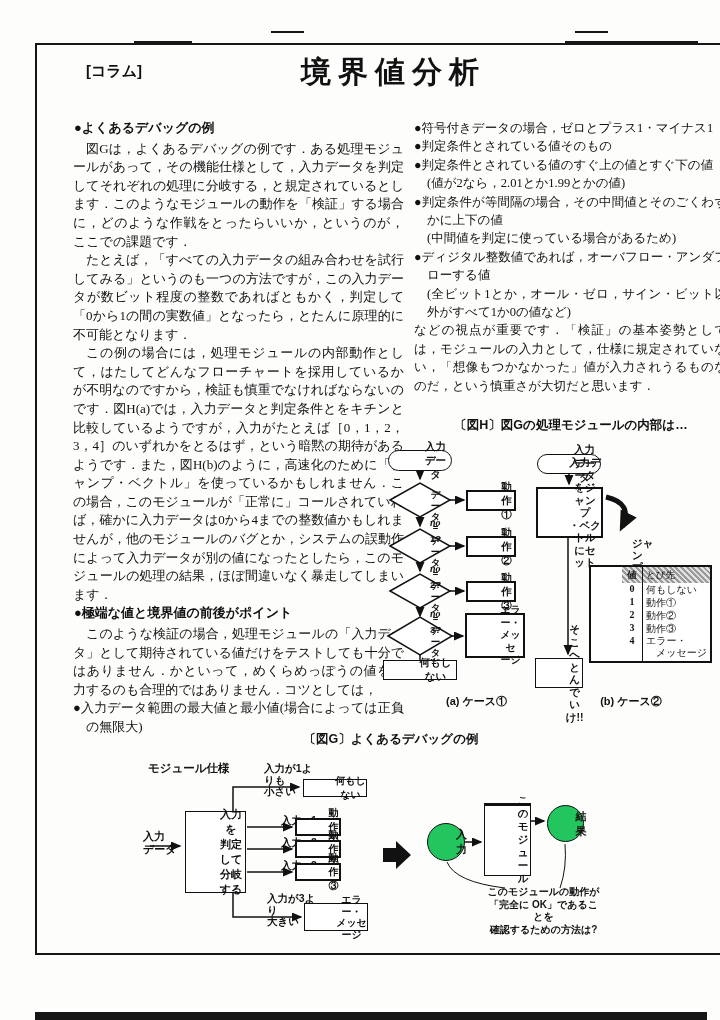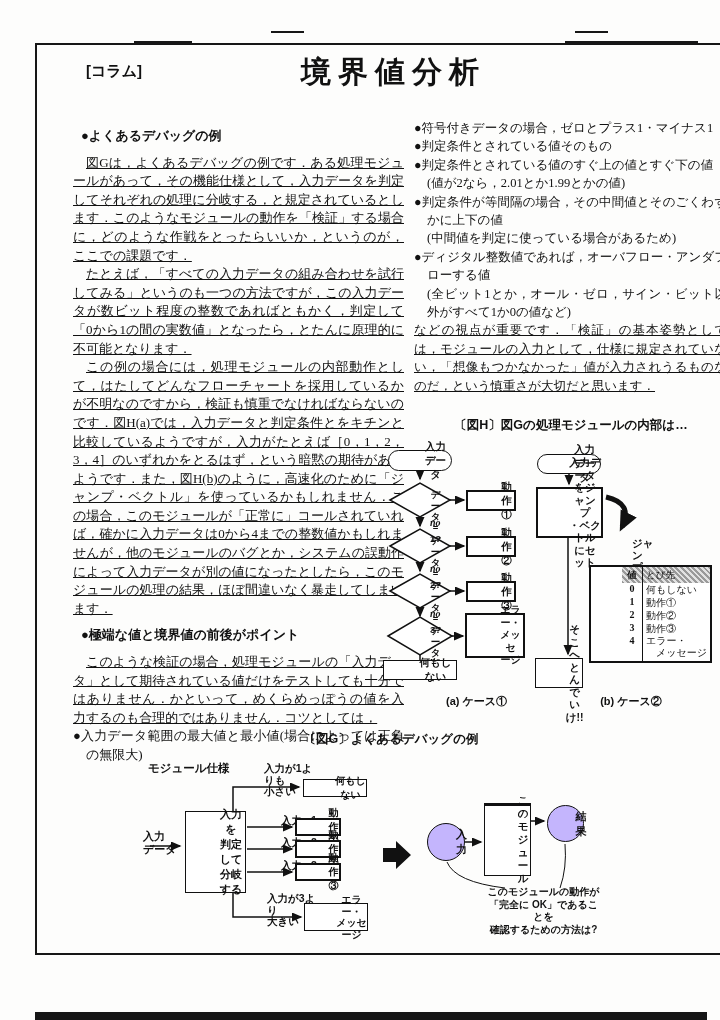--- a/index.html
+++ b/index.html
@@ -6,30 +6,30 @@
   body{width:720px;height:1020px;background:#f6f6f4;font-family:"Liberation Serif",serif;color:#111;}
   .page{position:relative;width:720px;height:1020px;background:#fdfdfc;overflow:hidden;}
   .abs{position:absolute;padding-left:31px;}
   .ml{white-space:pre-line;}
   .frame{left:35px;top:43px;width:655px;height:908px;border:2px solid #161616;background:#fdfdfc;}
   .hdr-label{left:55px;top:62px;font-family:"Liberation Sans",sans-serif;font-weight:bold;font-size:15px;}
   .hdr-title{left:37px;top:52px;width:651px;text-align:center;font-family:Liberation Mono, monospace;font-weight:bold;font-size:30px;letter-spacing:7px;}
   .col{font-size:13px;line-height:18.6px;text-align:justify;}
   .col-left{left:42px;top:119px;width:331px;}
   .col-right{left:383px;top:119px;width:313px;font-size:12.5px;line-height:18.4px;}
-  .p{text-indent:1em;margin:0;text-decoration:underline;}
-  .h{font-family:Liberation Sans, sans-serif;font-weight:bold;margin:8px;text-indent:0;}
+  .p{text-indent:1em;margin:0;}
+  .h{font-family:Liberation Mono, monospace;font-weight:bold;margin:1px;text-indent:0;}
   .hang{padding-left:13px;text-indent:-13px;margin:0;}
   .note{padding-left:13px;text-indent:0;margin:0;}
   .figcap{font-family:"Liberation Sans",sans-serif;font-weight:bold;font-size:12.5px;text-align:center;}
   .dg{font-family:"Liberation Sans",sans-serif;font-weight:bold;text-align:center;box-sizing:border-box;}
   .box{border:2px solid #111;background:#fff;display:flex;align-items:center;justify-content:center;}
   .thin{border-width:1.5px;}
   .oval{border:1.6px solid #111;border-radius:12px;background:#fff;display:flex;align-items:center;justify-content:center;}
-  .circle{border:1.6px solid #111;border-radius:50%;background:#c4b5fd;display:flex;align-items:center;justify-content:center;}
+  .circle{border:1.6px solid #111;border-radius:50%;background:#22c55e;display:flex;align-items:center;justify-content:center;}
   .dlabel{font-size:9.5px;line-height:11px;text-align:center;}
   .yn{font-size:10px;font-style:italic;font-family:"Liberation Serif",serif;font-weight:bold;}
   .jvtable{border:2px solid #111;background:#fff;font-size:10px;}
   .jvrow{display:flex;align-items:stretch;}
   .jvnum{width:20px;border-right:1.5px solid #111;text-align:center;font-weight:bold;font-family:"Liberation Serif",serif;}
   .jvval{flex:1;padding-left:3px;text-align:left;}
   .jvhead{height:16px;background:repeating-linear-gradient(45deg,#9a9a9a 0 2px,#e2e2e2 2px 4px);font-size:9.5px;line-height:16px;overflow:hidden;}
   .artifact{background:#161616;}
   svg{position:absolute;left:0;top:0;}
 </style>

